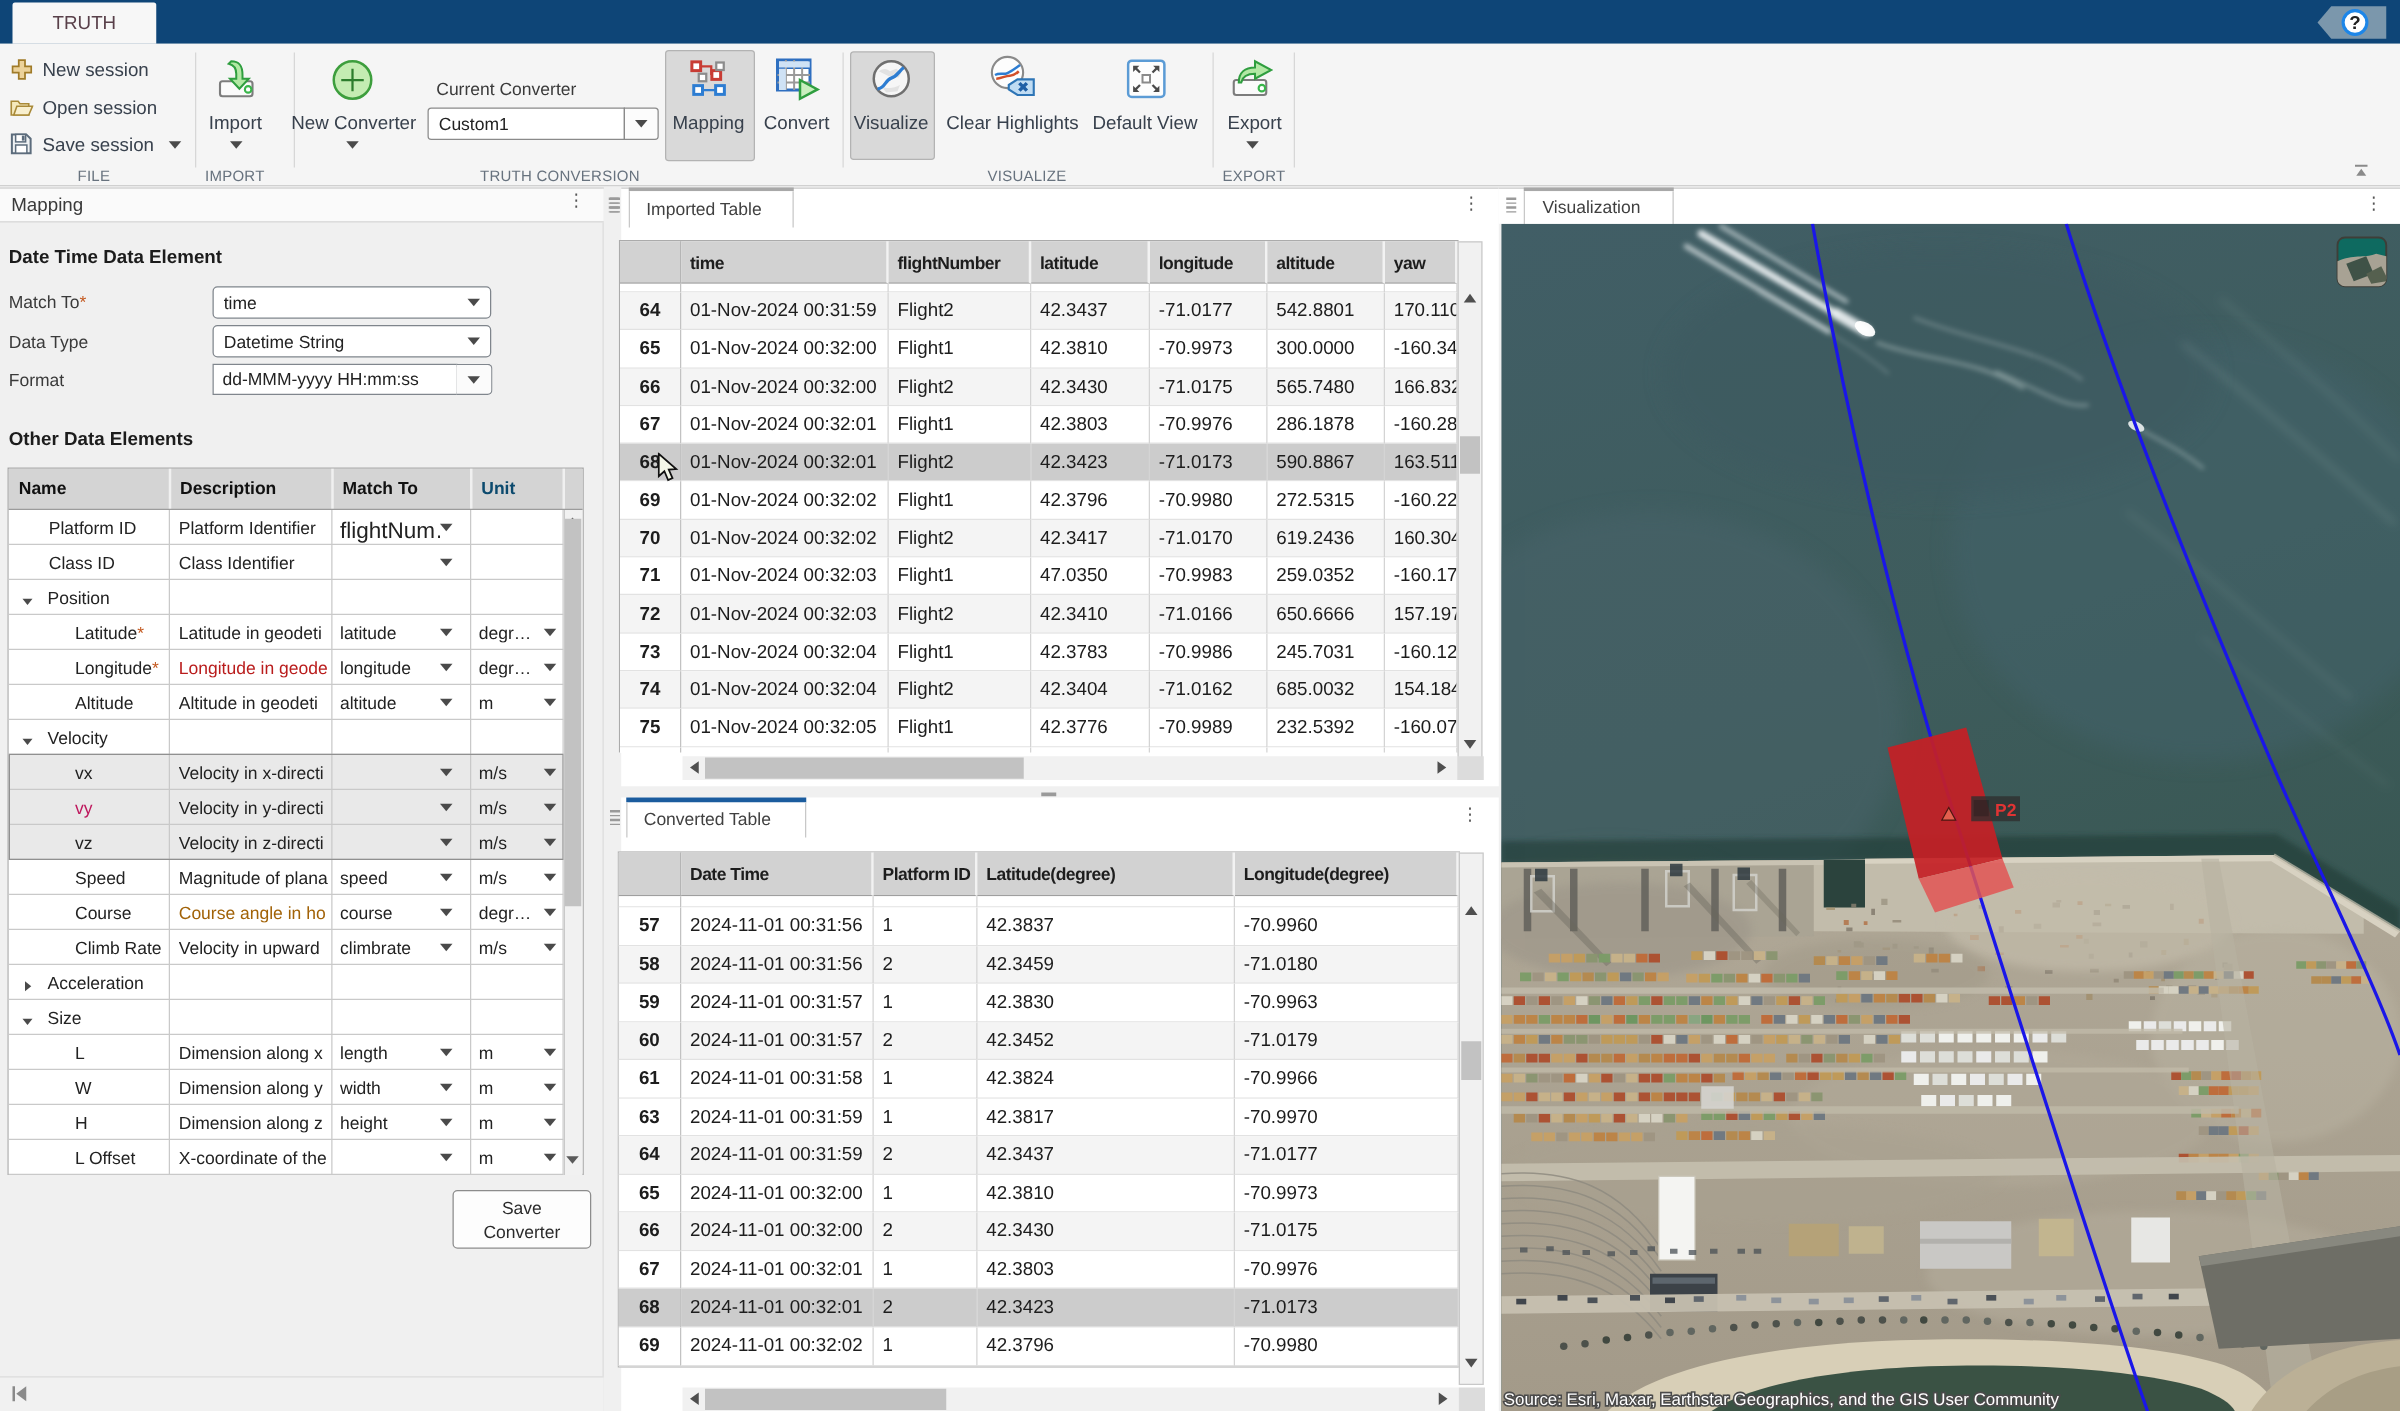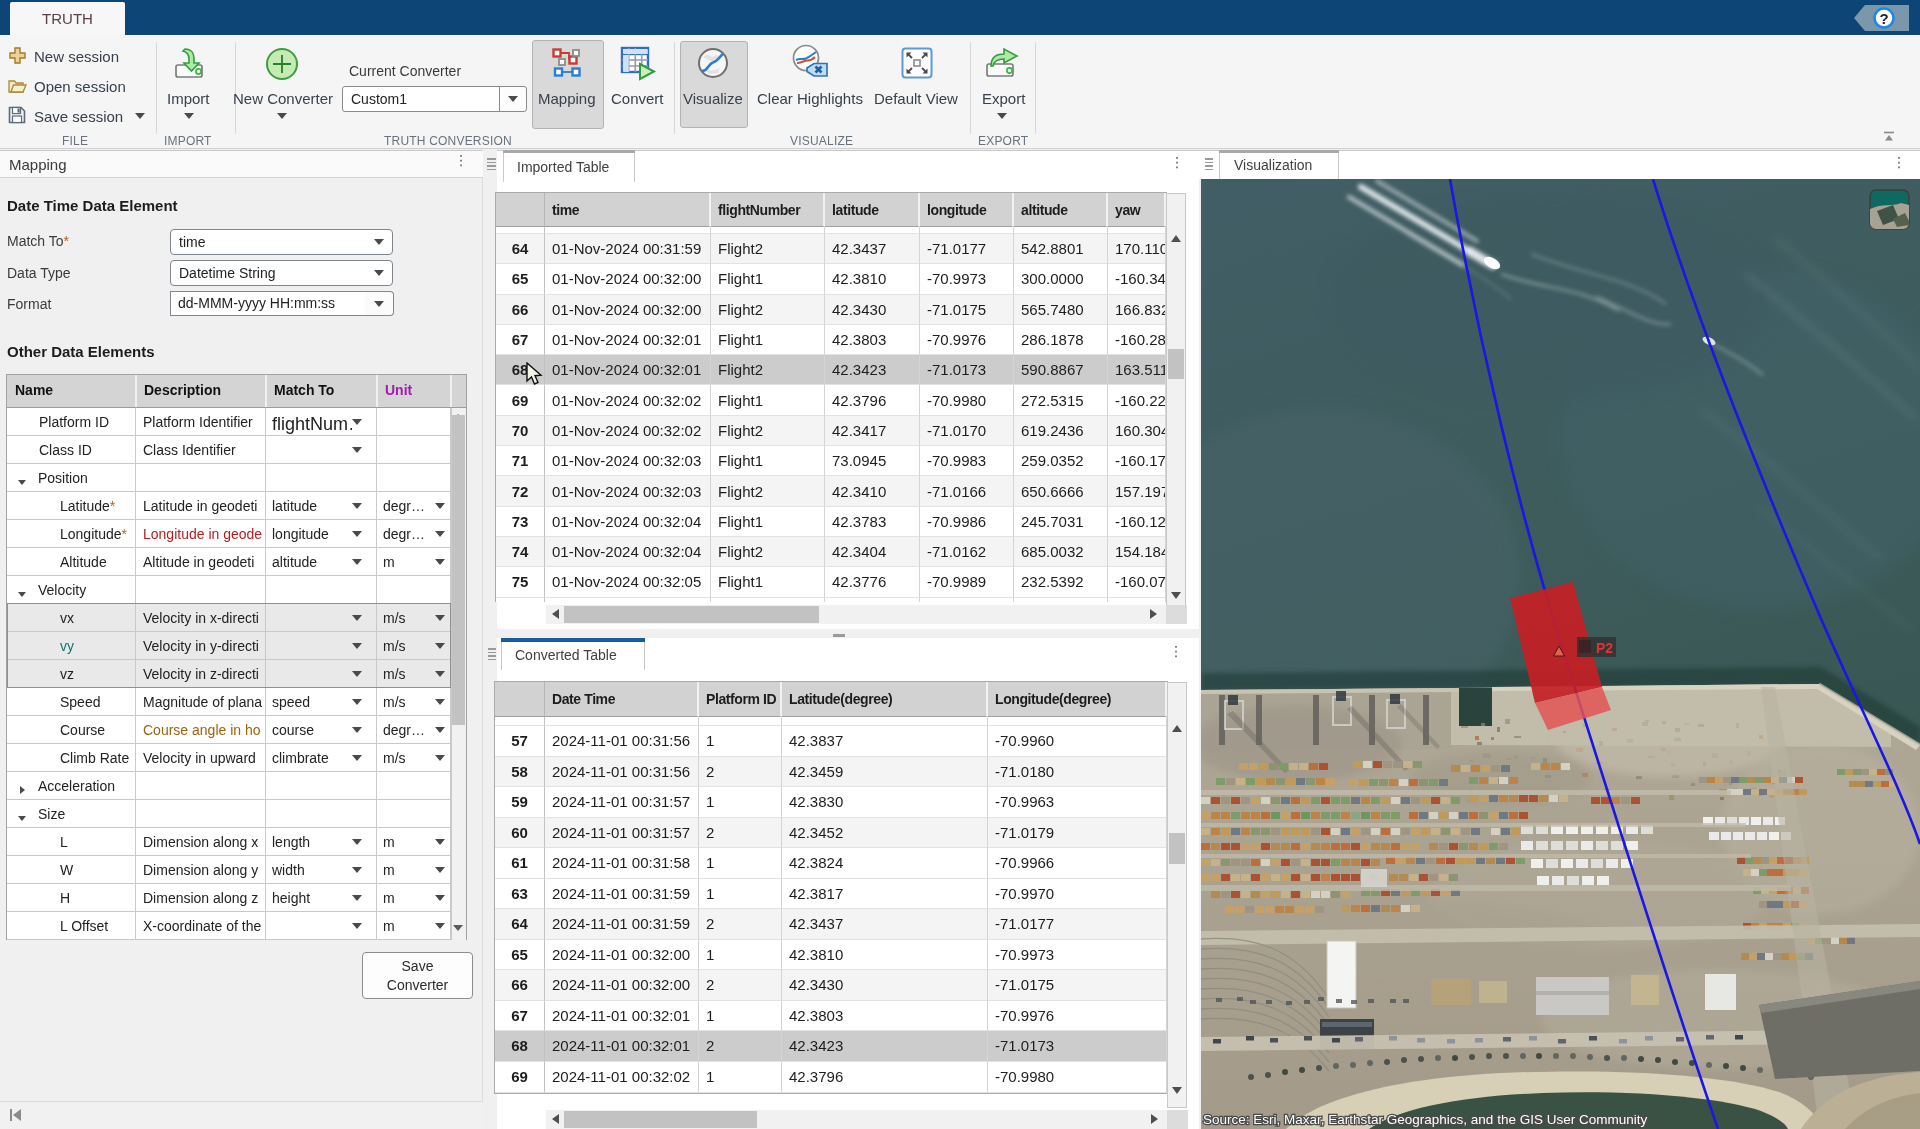--- a/index.html
+++ b/index.html
@@ -159,21 +159,21 @@
 <div style="position:absolute;left:374px;top:301px;width:0;height:0;border-left:5.0px solid transparent;border-right:5.0px solid transparent;border-top:6px solid #4a4a4a"></div>
 <div class="abs" style="left:7px;top:343px;font-size:15px;font-weight:bold;color:#1c1c1c">Other Data Elements</div>
 <div class="abs" style="left:6px;top:374px;width:461px;height:566px;background:#fff;border:1px solid #a2a2a2"></div>
 <div class="abs" style="left:7px;top:375px;width:459px;height:33px;background:#d4d4d4"></div>
 <div class="abs" style="left:15px;top:382px;font-size:14px;font-weight:bold;color:#111">Name</div>
 <div class="abs" style="left:135px;top:375px;width:2px;height:33px;background:#f0f0f0"></div>
 <div class="abs" style="left:144px;top:382px;font-size:14px;font-weight:bold;color:#111">Description</div>
 <div class="abs" style="left:265px;top:375px;width:2px;height:33px;background:#f0f0f0"></div>
 <div class="abs" style="left:274px;top:382px;font-size:14px;font-weight:bold;color:#111">Match To</div>
 <div class="abs" style="left:376px;top:375px;width:2px;height:33px;background:#f0f0f0"></div>
-<div class="abs" style="left:385px;top:382px;font-size:14px;font-weight:bold;color:#a21caf">Unit</div>
+<div class="abs" style="left:385px;top:382px;font-size:14px;font-weight:bold;color:#0c4a6e">Unit</div>
 <div class="abs" style="left:450px;top:375px;width:2px;height:33px;background:#f0f0f0"></div>
 <div class="abs" style="left:7px;top:407px;width:459px;height:1px;background:#9c9c9c"></div>
 <div class="abs" style="left:7px;top:408px;width:444px;height:28px;background:#fff"></div>
 <div class="abs" style="left:135px;top:408px;width:1px;height:28px;background:#c9c9c9"></div>
 <div class="abs" style="left:265px;top:408px;width:1px;height:28px;background:#c9c9c9"></div>
 <div class="abs" style="left:376px;top:408px;width:1px;height:28px;background:#c9c9c9"></div>
 <div class="abs" style="left:450px;top:408px;width:1px;height:28px;background:#c9c9c9"></div>
 <div class="abs" style="left:7px;top:435px;width:444px;height:1px;background:#c9c9c9"></div>
 <div class="abs" style="left:39px;top:414px;font-size:14px;color:#222">Platform ID</div>
 <div class="abs" style="left:143px;top:414px;width:120px;overflow:hidden;white-space:nowrap;font-size:14px;color:#222">Platform Identifier</div>
@@ -254,21 +254,21 @@
 <div class="abs" style="left:143px;top:610px;width:120px;overflow:hidden;white-space:nowrap;font-size:14px;color:#222">Velocity in x-directi</div>
 <div style="position:absolute;left:352px;top:615px;width:0;height:0;border-left:5.0px solid transparent;border-right:5.0px solid transparent;border-top:6px solid #4a4a4a"></div>
 <div class="abs" style="left:383px;top:610px;width:50px;overflow:hidden;white-space:nowrap;font-size:14px;color:#222">m/s</div>
 <div style="position:absolute;left:435px;top:615px;width:0;height:0;border-left:5.0px solid transparent;border-right:5.0px solid transparent;border-top:6px solid #4a4a4a"></div>
 <div class="abs" style="left:7px;top:632px;width:444px;height:28px;background:#e9e9e9"></div>
 <div class="abs" style="left:135px;top:632px;width:1px;height:28px;background:#c9c9c9"></div>
 <div class="abs" style="left:265px;top:632px;width:1px;height:28px;background:#c9c9c9"></div>
 <div class="abs" style="left:376px;top:632px;width:1px;height:28px;background:#c9c9c9"></div>
 <div class="abs" style="left:450px;top:632px;width:1px;height:28px;background:#c9c9c9"></div>
 <div class="abs" style="left:7px;top:659px;width:444px;height:1px;background:#c9c9c9"></div>
-<div class="abs" style="left:60px;top:638px;font-size:14px;color:#0f766e">vy</div>
+<div class="abs" style="left:60px;top:638px;font-size:14px;color:#be185d">vy</div>
 <div class="abs" style="left:143px;top:638px;width:120px;overflow:hidden;white-space:nowrap;font-size:14px;color:#222">Velocity in y-directi</div>
 <div style="position:absolute;left:352px;top:643px;width:0;height:0;border-left:5.0px solid transparent;border-right:5.0px solid transparent;border-top:6px solid #4a4a4a"></div>
 <div class="abs" style="left:383px;top:638px;width:50px;overflow:hidden;white-space:nowrap;font-size:14px;color:#222">m/s</div>
 <div style="position:absolute;left:435px;top:643px;width:0;height:0;border-left:5.0px solid transparent;border-right:5.0px solid transparent;border-top:6px solid #4a4a4a"></div>
 <div class="abs" style="left:7px;top:660px;width:444px;height:28px;background:#e9e9e9"></div>
 <div class="abs" style="left:135px;top:660px;width:1px;height:28px;background:#c9c9c9"></div>
 <div class="abs" style="left:265px;top:660px;width:1px;height:28px;background:#c9c9c9"></div>
 <div class="abs" style="left:376px;top:660px;width:1px;height:28px;background:#c9c9c9"></div>
 <div class="abs" style="left:450px;top:660px;width:1px;height:28px;background:#c9c9c9"></div>
 <div class="abs" style="left:7px;top:687px;width:444px;height:1px;background:#c9c9c9"></div>
@@ -492,21 +492,21 @@
             <td>Flight2</td>
             <td>42.3417</td>
             <td>-71.0170</td>
             <td>619.2436</td>
             <td>160.3045</td>
           </tr>
           <tr style="height:30.3px;background:#fff">
             <td class="rn">71</td>
             <td>01-Nov-2024 00:32:03</td>
             <td>Flight1</td>
-            <td>73.0945</td>
+            <td>47.0350</td>
             <td>-70.9983</td>
             <td>259.0352</td>
             <td>-160.1743</td>
           </tr>
           <tr style="height:30.3px;background:#f4f4f4">
             <td class="rn">72</td>
             <td>01-Nov-2024 00:32:03</td>
             <td>Flight2</td>
             <td>42.3410</td>
             <td>-71.0166</td>

